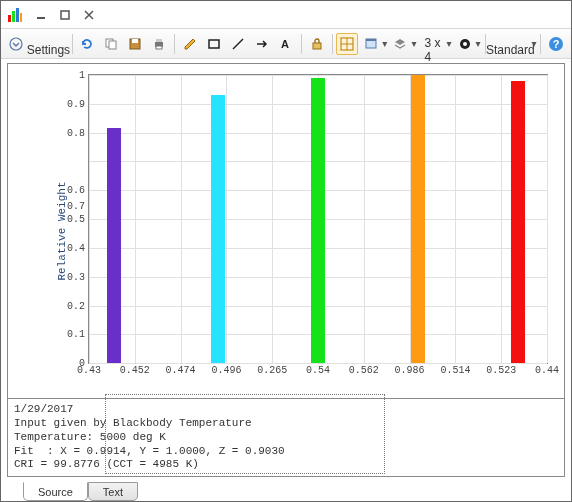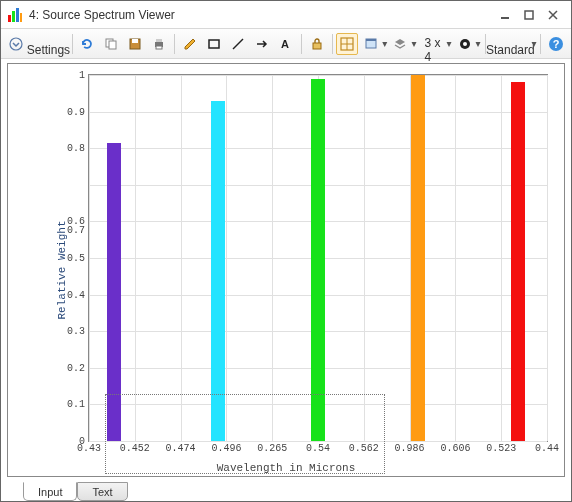--- a/index.html
+++ b/index.html
@@ -197,21 +197,20 @@
 
 <div class="titlebar">
   <span class="app-icon">
     <svg viewBox="0 0 16 16" width="16" height="16">
       <rect x="1" y="8" width="3" height="7" fill="#f4100f"></rect>
       <rect x="5" y="4" width="3" height="11" fill="#16e21a"></rect>
       <rect x="9" y="1" width="3" height="14" fill="#2e7bd6"></rect>
       <rect x="13" y="6" width="2" height="9" fill="#ff9b12"></rect>
     </svg>
   </span>
-  <span class="title">4: Source Spectrum Viewer</span>
   <span class="winbtn">
     <svg width="10" height="10" viewBox="0 0 10 10">
         <rect x="1" y="7" width="8" height="2" fill="#555"></rect>
       </svg>
   </span>
   <span class="winbtn">
     <svg width="10" height="10" viewBox="0 0 10 10">
         <rect x="1" y="1" width="8" height="8" fill="none" stroke="#555" stroke-width="1.5"></rect>
       </svg>
   </span>
@@ -369,33 +368,37 @@
           <div class="xtick" style="left: 30%;">0.496</div>
           <div class="grid-v" style="left: 40%;"></div>
           <div class="xtick" style="left: 40%;">0.265</div>
           <div class="grid-v" style="left: 50%;"></div>
           <div class="xtick" style="left: 50%;">0.54</div>
           <div class="grid-v" style="left: 60%;"></div>
           <div class="xtick" style="left: 60%;">0.562</div>
           <div class="grid-v" style="left: 70%;"></div>
           <div class="xtick" style="left: 70%;">0.986</div>
           <div class="grid-v" style="left: 80%;"></div>
-          <div class="xtick" style="left: 80%;">0.606</div>
+          <div class="xtick" style="left: 80%;">0.514</div>
           <div class="grid-v" style="left: 90%;"></div>
           <div class="xtick" style="left: 90%;">0.523</div>
           <div class="grid-v" style="left: 100%;"></div>
           <div class="xtick" style="left: 100%;">0.44</div>
           <div class="bar c0" style="left: 5.45455%; height: 81.5%;"></div>
           <div class="bar c1" style="left: 28.1818%; height: 93%;"></div>
           <div class="bar c2" style="left: 50%; height: 99%;"></div>
           <div class="bar c3" style="left: 71.8182%; height: 100%;"></div>
           <div class="bar c4" style="left: 93.6364%; height: 98%;"></div>
         </div>
-      <div class="xlabel">Wavelength in Microns</div>
     </div>
   </div>
+  <div class="info-box"><span>1/29/2017</span>
+<span>Input given by Blackbody Temperature</span>
+<span>Temperature: 5000 deg K</span>
+<span>Fit  : X = 0.9914, Y = 1.0000, Z = 0.9030</span>
+<span>CRI = 99.8776 (CCT = 4985 K)</span></div>
   <div class="tabs">
-    <div class="tab active">Input</div>
+    <div class="tab active">Source</div>
     <div class="tab inactive">Text</div>
   </div>
 </div>
 
 <div class="dotted-box" style="left:105px; top:394px; width:280px; height:80px;"></div>
 
 </body></html>

